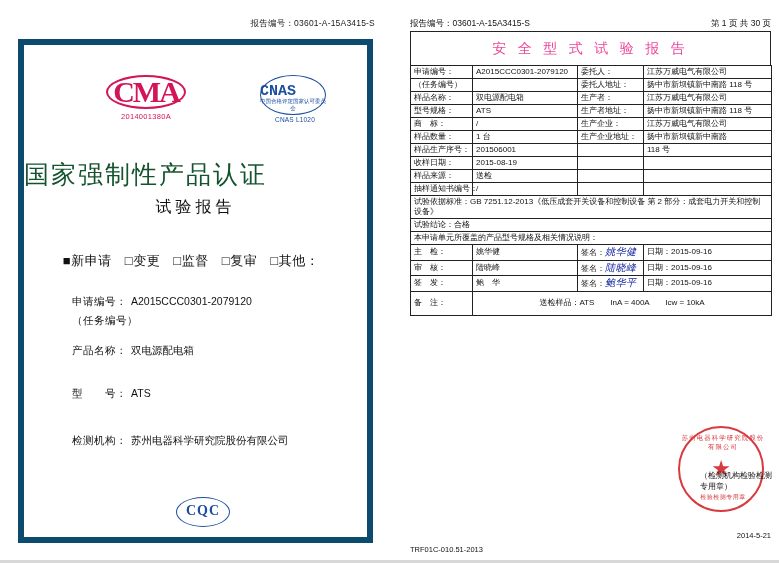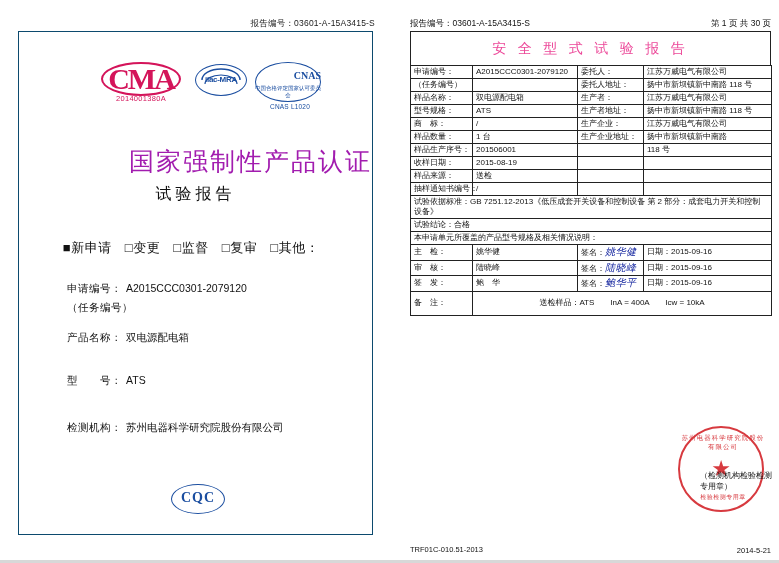--- a/index.html
+++ b/index.html
@@ -27,23 +27,23 @@
     position: absolute;
     left: 150px; top: 18px;
     width: 225px;
     font-size: 8.5px;
     text-align: right;
     letter-spacing: 0.2px;
     white-space: nowrap;
   }
   .cover-box {
     position: absolute;
-    left: 18px; top: 31px;
+    left: 18px; top: 39px;
     width: 355px; height: 504px;
-    border: 1px solid #0c4a6e;
+    border: 6px solid #0c4a6e;
     background: #fff;
   }
   .logos {
     position: absolute;
     left: 0; top: 30px;
     width: 100%;
     height: 58px;
   }
   
   .cma {
@@ -62,20 +62,21 @@
     text-align: center;
   }
   .cma-oval {
     position: absolute;
     left: 0; top: -2px;
     width: 80px; height: 34px;
     border: 2.2px solid #d4145a;
     border-radius: 50% / 50%;
   }
   .cma-sub {
+    margin-top: 5px;
     font-size: 7.5px;
     color: #d4145a;
     text-align: center;
     letter-spacing: 0.3px;
   }
   
   .ilac {
     position: absolute;
     left: 176px; top: 2px;
     width: 52px; height: 34px;
@@ -112,24 +113,24 @@
     position: absolute;
     left: 0; top: 0;
     width: 66px; height: 40px;
     border: 1.8px solid #1b4ea0;
     border-radius: 50%;
   }
   .cnas-text {
     position: absolute;
     left: 0; top: 8px;
     width: 66px;
-    text-align: right;
-    font-size: 10px;
+    text-align: left;
+    font-size: 15px;
     font-weight: bold;
-    font-family: Liberation Serif, serif;
+    font-family: Liberation Mono, monospace;
     color: #1b4ea0;
     letter-spacing: 0px;
   }
   .cnas-cn {
     position: absolute;
     left: 0; top: 23px;
     width: 66px;
     text-align: center;
     font-size: 5.5px;
     color: #1b4ea0;
@@ -141,25 +142,25 @@
     text-align: center;
     font-size: 6.5px;
     color: #1b4ea0;
     letter-spacing: 0.2px;
   }
 
   .cover-title1 {
     position: absolute;
     left: 0; top: 113px;
     width: 100%;
-    text-align: right;
+    text-align: left;
     font-family: "Liberation Serif", serif;
     font-size: 25px;
     letter-spacing: 2px;
-    color: #a21caf;
+    color: #14532d;
   }
   .cover-title2 {
     position: absolute;
     left: 0; top: 152px;
     width: 100%;
     text-align: center;
     font-family: "Liberation Serif", serif;
     font-size: 16px;
     letter-spacing: 4px;
     color: #111;
@@ -322,21 +323,21 @@
   }
 
   .rfoot-left {
     position: absolute;
     left: 12px; bottom: 9px;
     font-size: 7.5px;
     color: #111;
   }
   .rfoot-right {
     position: absolute;
-    right: 8px; bottom: 8px;
+    right: 8px; bottom: 23px;
     font-size: 7.5px;
     color: #111;
   }
   .bottom-rule {
     position: absolute;
     left: 0; bottom: 0;
     width: 779px; height: 3px;
     background: #d8d8d8;
   }
 </style>
@@ -354,28 +355,20 @@
       <div class="logos">
 
         <div class="cma">
           <div class="cma-mark">
             <div class="cma-oval"></div>
             <span>CMA</span>
           </div>
           <div class="cma-sub">2014001380A</div>
         </div>
 
-        <div class="ilac">
-          <div class="ilac-circle"></div>
-          <svg class="ilac-arcs" viewBox="0 0 42 26">
-            <path d="M2,13 A19,11 0 0,1 40,13" fill="none" stroke="#1b4ea0" stroke-width="1.4"></path>
-            <path d="M5,17 A16,9 0 0,1 37,17" fill="none" stroke="#1b4ea0" stroke-width="1.2"></path>
-          </svg>
-          <div class="ilac-label">ilac-MRA</div>
-        </div>
 
         <div class="cnas">
           <div class="cnas-circle"></div>
           <div class="cnas-text">CNAS</div>
           <div class="cnas-cn">中国合格评定国家认可委员会</div>
           <div class="cnas-sub">CNAS L1020</div>
         </div>
 
       </div>
 

